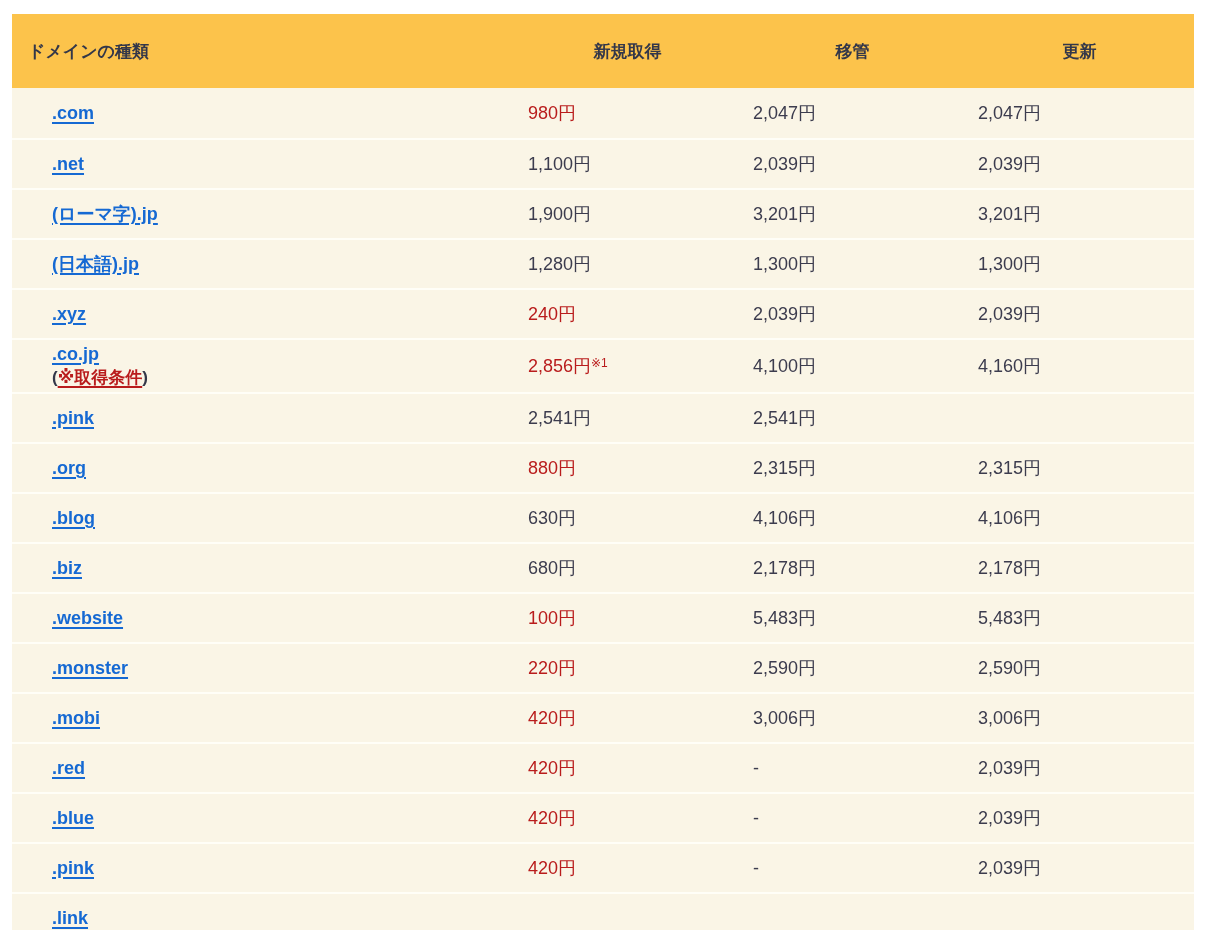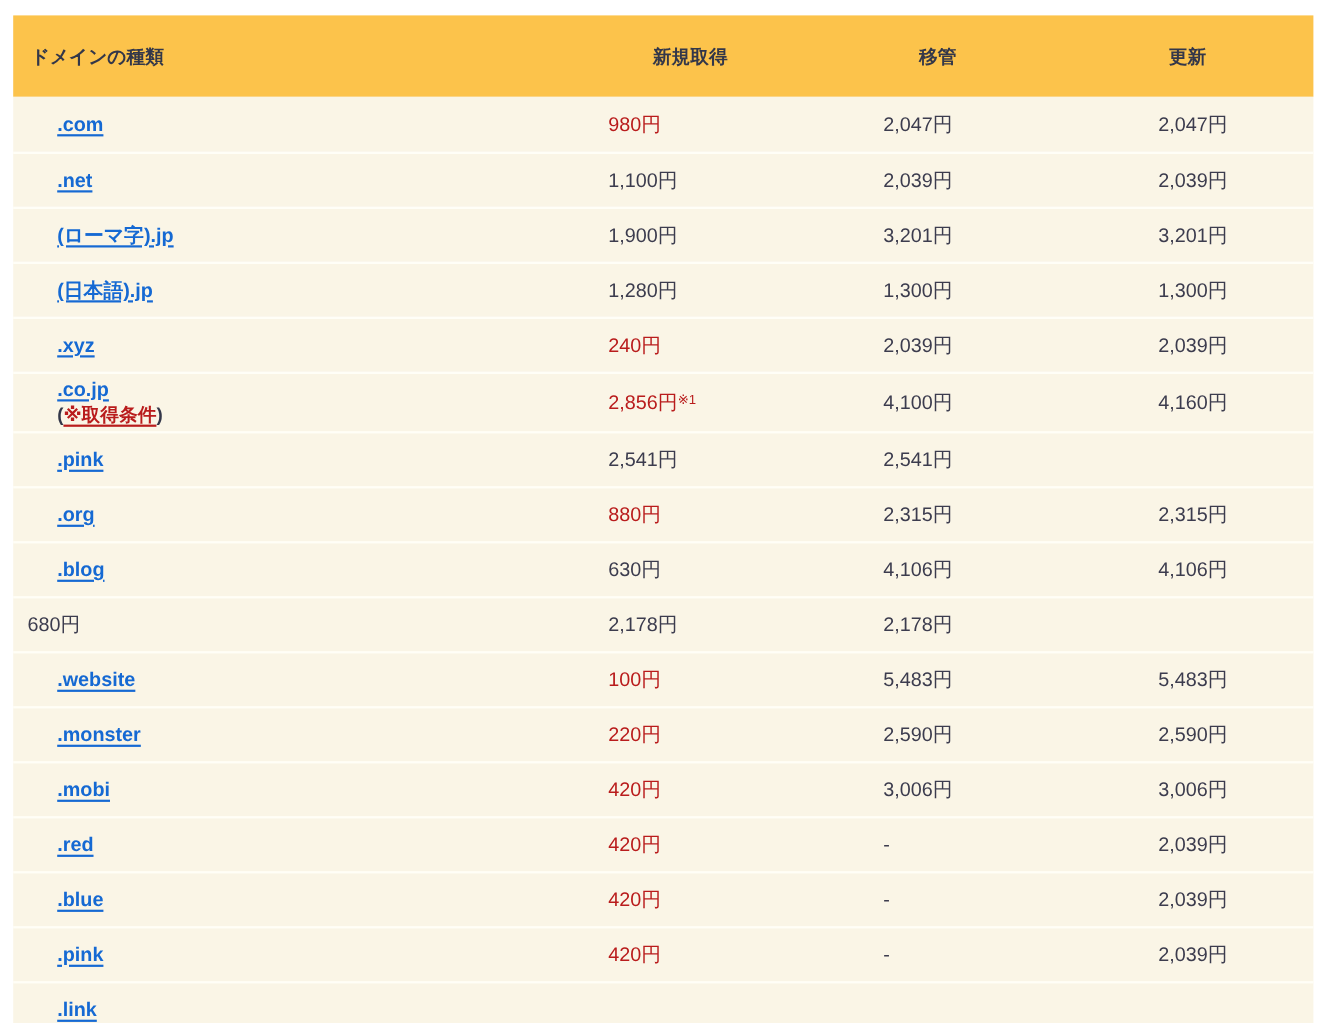--- a/index.html
+++ b/index.html
@@ -30,21 +30,20 @@
   }
   .hcell.first { padding-left: 16px; }
   .hcell.center { justify-content: center; }
   .row {
     display: grid;
     grid-template-columns: 503px 225px 225px 1fr;
     height: 50px;
     box-sizing: border-box;
     background: #faf5e6;
     border-top: 2px solid #fffef7;
-    gap: 25px;
   }
   .row.first-row { border-top: none; }
   .row.tall { height: 54px; }
   .cell {
     display: flex;
     align-items: center;
   }
   .domain-cell {
     flex-direction: column;
     align-items: flex-start;
@@ -234,20 +233,24 @@
     </div>
     <div class="cell price-cell">
       <span class="price"><span class="val">4,106円</span></span>
     </div>
     <div class="cell price-cell">
       <span class="price"><span class="val">4,106円</span></span>
     </div>
   </div>
 
   <div class="row">
+    <div class="cell domain-cell">
+      <a class="domain-link">.biz</a>
+
+    </div>
     <div class="cell price-cell">
       <span class="price"><span class="val">680円</span><span class="sup"></span></span>
     </div>
     <div class="cell price-cell">
       <span class="price"><span class="val">2,178円</span></span>
     </div>
     <div class="cell price-cell">
       <span class="price"><span class="val">2,178円</span></span>
     </div>
   </div>

